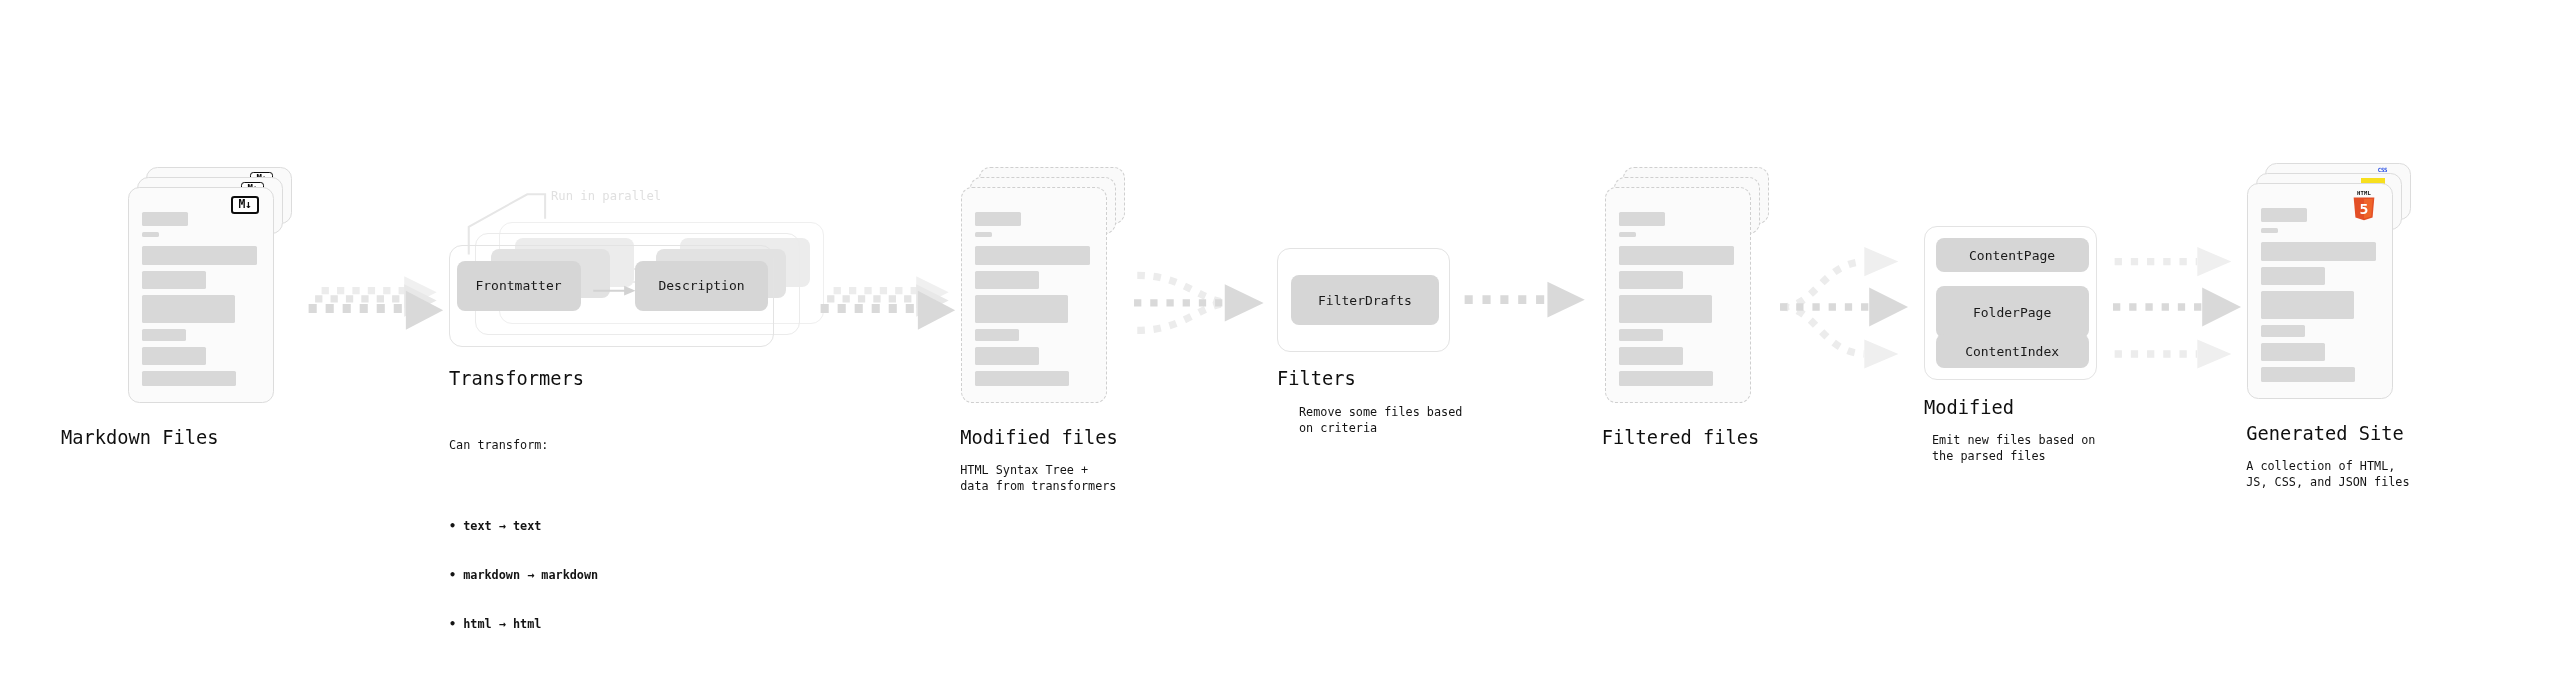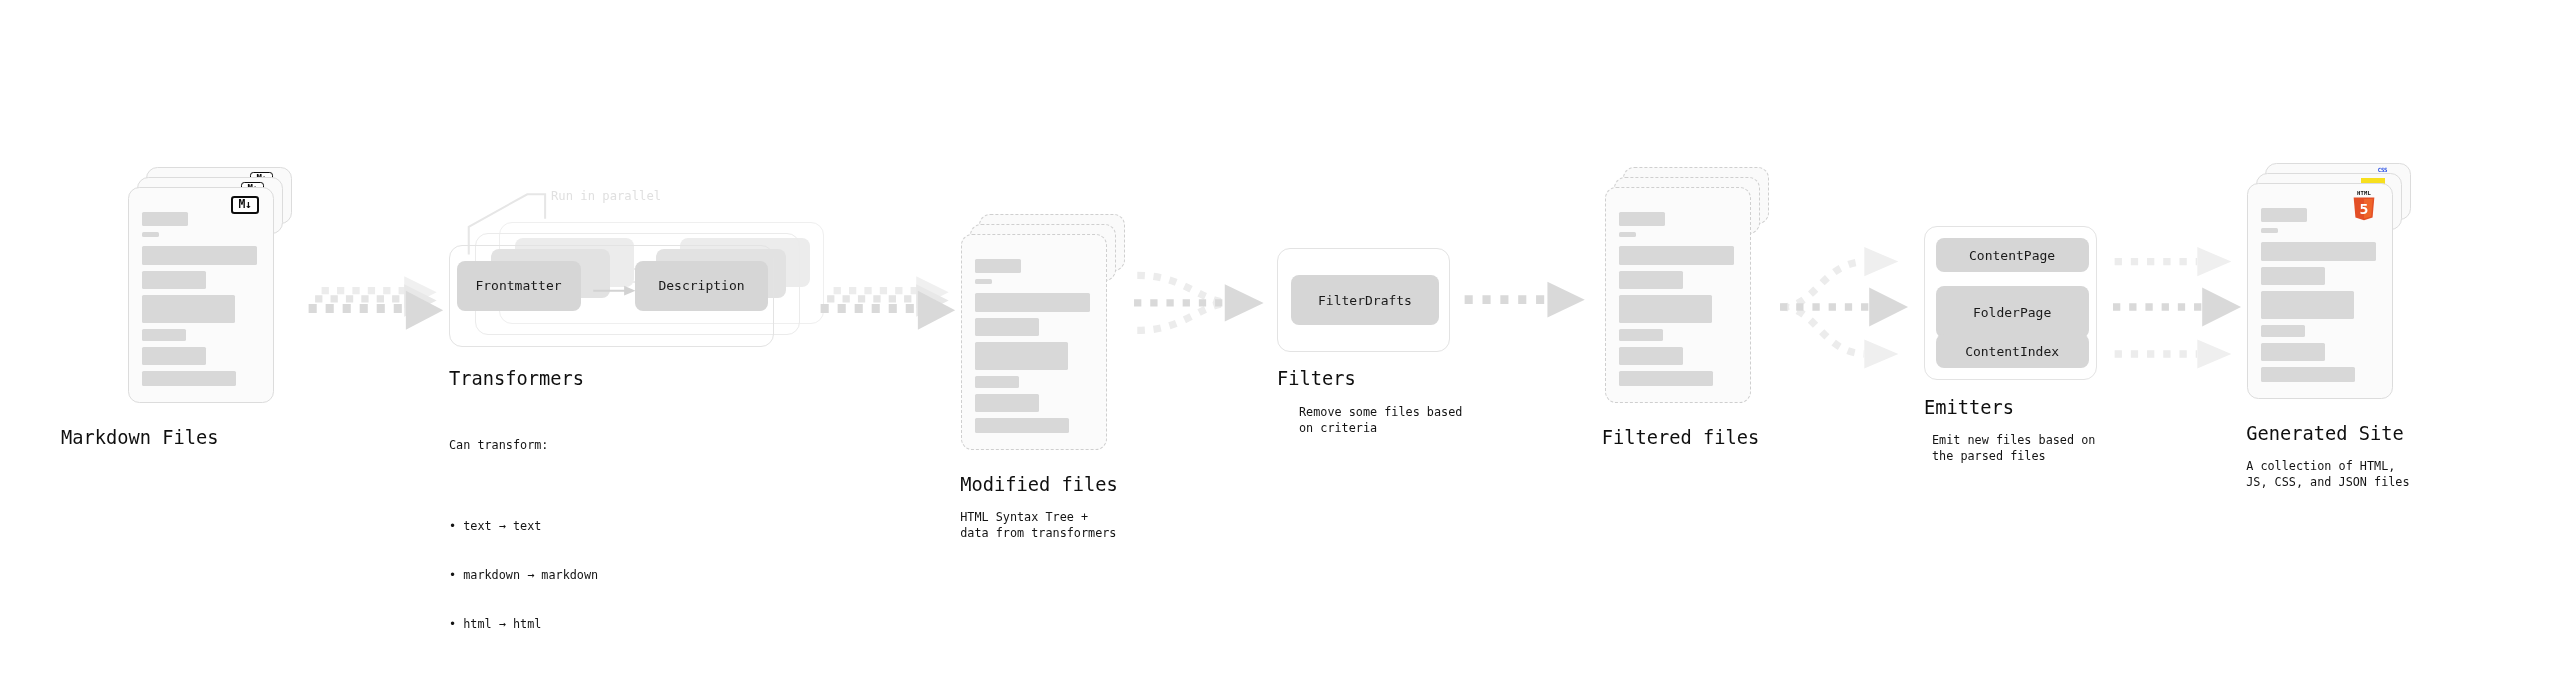--- a/index.html
+++ b/index.html
@@ -89,21 +89,21 @@
     letter-spacing: 0px;
   }
   .node-sub {
     position: absolute;
     font-size: 11.8px;
     line-height: 16.3px;
     color: #141414;
     white-space: pre;
   }
   .node-sub .bullets { margin: 0; padding: 0; list-style: none; }
-  .node-sub .bullets li { white-space: pre; }
+  .node-sub .bullets li { white-space: pre; font-weight: bold; }
 
   .annot-label {
     position: absolute;
     font-size: 12.2px;
     color: #e0e0e0;
     white-space: nowrap;
   }
 
   svg { display: block; overflow: visible; }
   .conn { position: absolute; }
@@ -228,21 +228,21 @@
         <line x1="10" y1="38" x2="125" y2="38"></line>
       </g>
       <polygon points="120,20 160,40 120,60" fill="#e8e8e8"></polygon>
       <g stroke="#d9d9d9" stroke-width="11" stroke-dasharray="10 11" fill="none">
         <line x1="2" y1="50" x2="128" y2="50"></line>
       </g>
       <polygon points="122,28 168,52 122,76" fill="#d9d9d9"></polygon>
     </svg>
   </div>
 
-  <div class="node" style="left:961px; top:167px;margin-top:47px;">
+  <div class="node" style="left:961px; top:167px;">
     <div class="card-stack">
       <div class="doc-card dashed back2"></div>
       <div class="doc-card dashed back1"></div>
       <div class="doc-card dashed front">
         <div class="doc-lines">
           <div class="ln" style="width:46px;  height:14px;"></div>
           <div class="ln" style="width:17px;  height:5.7px;  margin-bottom:9px;"></div>
           <div class="ln" style="width:115px; height:18.7px;"></div>
           <div class="ln" style="width:64px;  height:18.7px;"></div>
           <div class="ln" style="width:93px; height:28px;"></div>
@@ -324,21 +324,21 @@
       <div class="pill" style="left:10.6px; top:11.4px; width:153px; height:34px;">
         <span>ContentPage</span>
       </div>
       <div class="pill" style="left:10.6px; top:59px; width:153px; height:52px;">
         <span>FolderPage</span>
       </div>
       <div class="pill" style="left:10.6px; top:107px; width:153px; height:34px;">
         <span>ContentIndex</span>
       </div>
     </div>
-    <div class="node-title" style="left:0px; top:171px;">Emitters</div>
+    <div class="node-title" style="left:0px; top:171px;">Modified</div>
     <div class="node-sub" style="left:8px; top:206px;">Emit new files based on
 the parsed files</div>
   </div>
 
   <div class="conn" style="left:2113px; top:234px;">
     <svg width="154" height="146" viewBox="0 0 190 180">
       <g fill="none" stroke-width="9" stroke-dasharray="9 11">
         <line x1="2" y1="34" x2="104" y2="34" stroke="#ececec"></line>
         <line x1="2" y1="148" x2="104" y2="148" stroke="#ececec"></line>
         <line x1="0" y1="90" x2="112" y2="90" stroke="#d9d9d9"></line>

